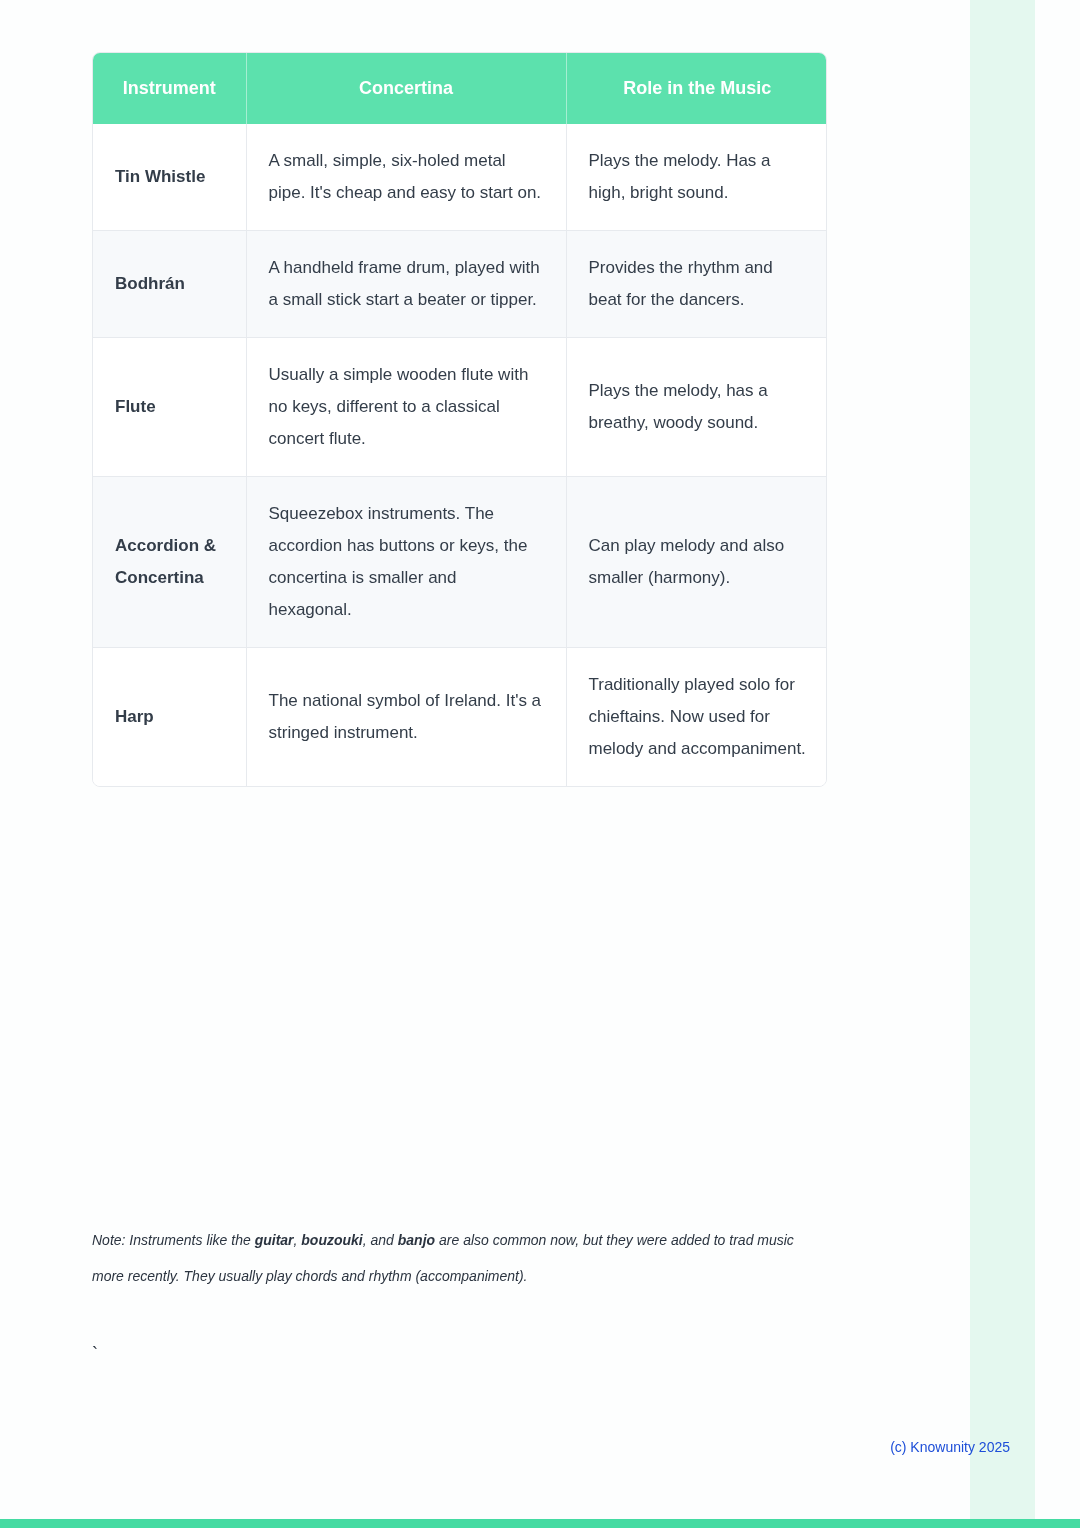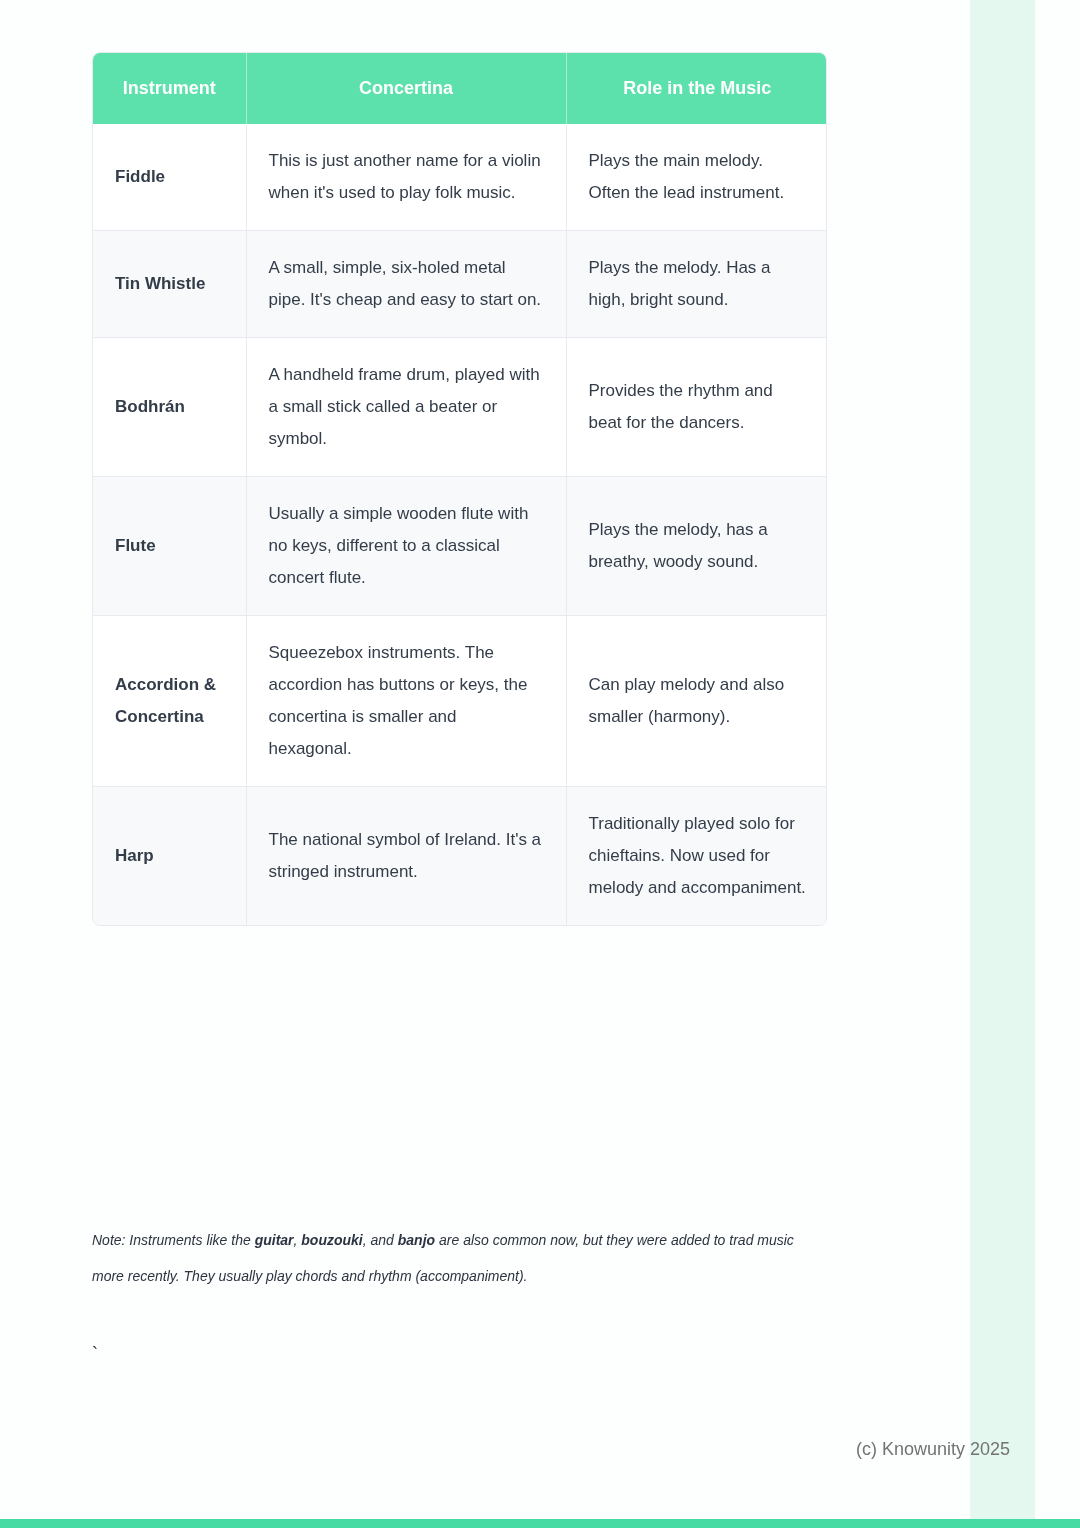--- a/index.html
+++ b/index.html
@@ -110,22 +110,22 @@
     font-size: 18px;
     color: #2b3440;
     z-index: 2;
   }
 
   
   .footer {
     position: absolute;
     top: 1439px;
     right: 70px;
-    font-size: 18px;
-    color: #737373;
+    font-size: 14px;
+    color: #1d4ed8;
     z-index: 2;
   }
 </style>
 </head>
 <body>
 
 <div class="side-strip"></div>
 
 <div class="table-wrap">
   <table class="instruments">
@@ -136,32 +136,27 @@
     </colgroup>
     <thead>
       <tr>
         <th>Instrument</th>
         <th>Concertina</th>
         <th>Role in the Music</th>
       </tr>
     </thead>
     <tbody>
       <tr>
-        <td class="inst">Fiddle</td>
-        <td>This is just another name for a violin when it's used to play folk music.</td>
-        <td>Plays the main melody. Often the lead instrument.</td>
-      </tr>
-      <tr>
         <td class="inst">Tin Whistle</td>
         <td>A small, simple, six-holed metal pipe. It's cheap and easy to start on.</td>
         <td>Plays the melody. Has a high, bright sound.</td>
       </tr>
       <tr>
         <td class="inst">Bodhrán</td>
-        <td>A handheld frame drum, played with a small stick called a beater or symbol.</td>
+        <td>A handheld frame drum, played with a small stick start a beater or tipper.</td>
         <td>Provides the rhythm and beat for the dancers.</td>
       </tr>
       <tr>
         <td class="inst">Flute</td>
         <td>Usually a simple wooden flute with no keys, different to a classical concert flute.</td>
         <td>Plays the melody, has a breathy, woody sound.</td>
       </tr>
       <tr>
         <td class="inst">Accordion &amp; Concertina</td>
         <td>Squeezebox instruments. The accordion has buttons or keys, the concertina is smaller and hexagonal.</td>

